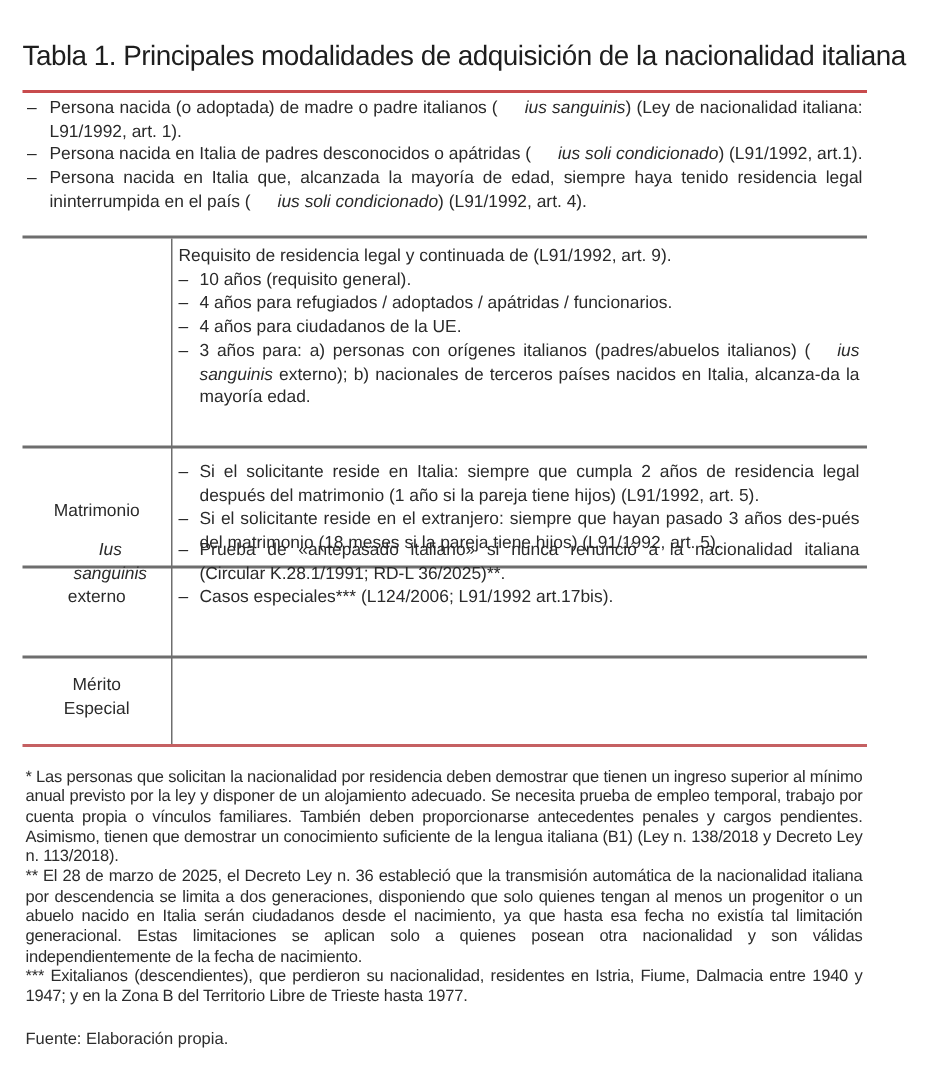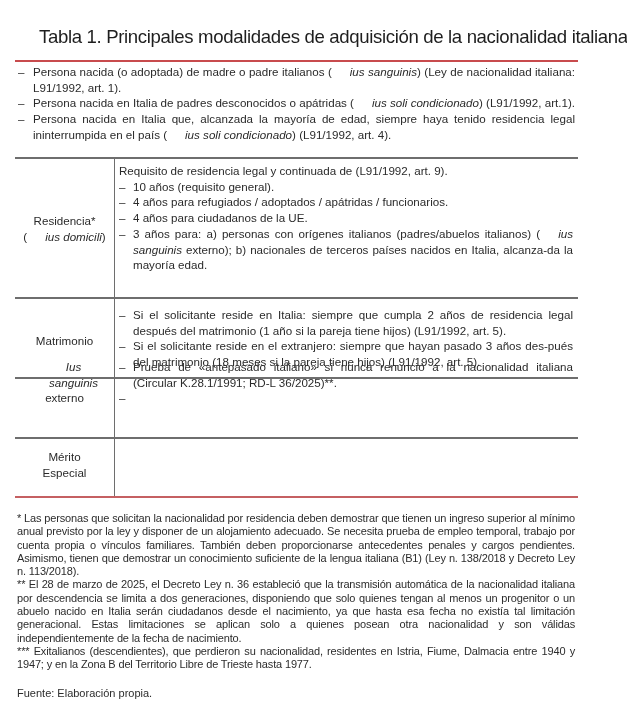--- a/index.html
+++ b/index.html
@@ -4,21 +4,20 @@
 <style>
   html, body { margin: 0; padding: 0; background: #ffffff; }
   body {
     width: 627px; height: 723px; position: relative; overflow: hidden;
     font-family: "Liberation Sans", sans-serif; color: #2a2a2a;
   }
   .title {
     position: absolute; left: 15px; top: 26px;
     font-size: 18.6px; letter-spacing: -0.35px; color: #1e1e1e;
     white-space: nowrap;
-    margin-left: 24px;
   }
   .rule-red { position: absolute; left: 15px; width: 563px; height: 1px; background: #c0393b; }
   .rule-red.top { top: 60px; height: 2px; background: #c84b4d; }
   .rule-red.bottom { top: 496px; height: 2px; background: #c56062; }
   .rule-gray { position: absolute; left: 15px; width: 563px; height: 2px; background: #6e6e6e; }
 
   .intro {
     position: absolute; left: 17px; top: 64px; width: 558px;
     font-size: 11.6px; line-height: 15.7px; text-align: justify;
     margin: 0; padding: 0; list-style: none;
@@ -72,24 +71,20 @@
   <li>
     <span class="dash">–</span>
     <span>Persona nacida en Italia que, alcanzada la mayoría de edad, siempre haya tenido residencia legal ininterrumpida en el país (</span><em>ius soli condicionado</em><span>) (L91/1992, art. 4).</span>
   </li>
 </ul>
 
 <div class="rule-gray" style="top:157px;"></div>
 <div class="vdiv"></div>
 
 <div class="row" style="top:159px;height:137px;">
-  <div class="row-label" style="top:54px;">
-    <div>Residencia*</div>
-    <div>(<em>ius domicili</em>)</div>
-  </div>
   <div class="row-body" style="top:4px;">
     <div>Requisito de residencia legal y continuada de (L91/1992, art. 9).</div>
     <ul>
       <li><span class="dash">–</span><span>10 años (requisito general).</span></li>
       <li><span class="dash">–</span><span>4 años para refugiados / adoptados / apátridas / funcionarios.</span></li>
       <li><span class="dash">–</span><span>4 años para ciudadanos de la UE.</span></li>
       <li><span class="dash">–</span><span>3 años para: a) personas con orígenes italianos (padres/abuelos italianos) (</span><em>ius sanguinis</em><span> externo); b) nacionales de terceros países nacidos en Italia, alcanza-da la mayoría edad.</span></li>
     </ul>
   </div>
 </div>
@@ -108,21 +103,21 @@
 
 <div class="row" style="top:357px;height:48px;">
   <div class="row-label" style="top:2px;">
     <div><em>Ius</em></div>
     <div><em>sanguinis</em></div>
     <div>externo</div>
   </div>
   <div class="row-body" style="top:2px;">
     <ul>
       <li><span class="dash">–</span><span>Prueba de «antepasado italiano» si nunca renunció a la nacionalidad italiana (Circular K.28.1/1991; RD-L 36/2025)**.</span></li>
-      <li><span class="dash">–</span></li>
+      <li><span class="dash">–</span><span>Casos especiales*** (L124/2006; L91/1992 art.17bis).</span></li>
     </ul>
   </div>
 </div>
 <div class="rule-gray" style="top:437px;"></div>
 
 <div class="row" style="top:439px;height:57px;">
   <div class="row-label" style="top:10px;">
     <div>Mérito</div>
     <div>Especial</div>
   </div>

